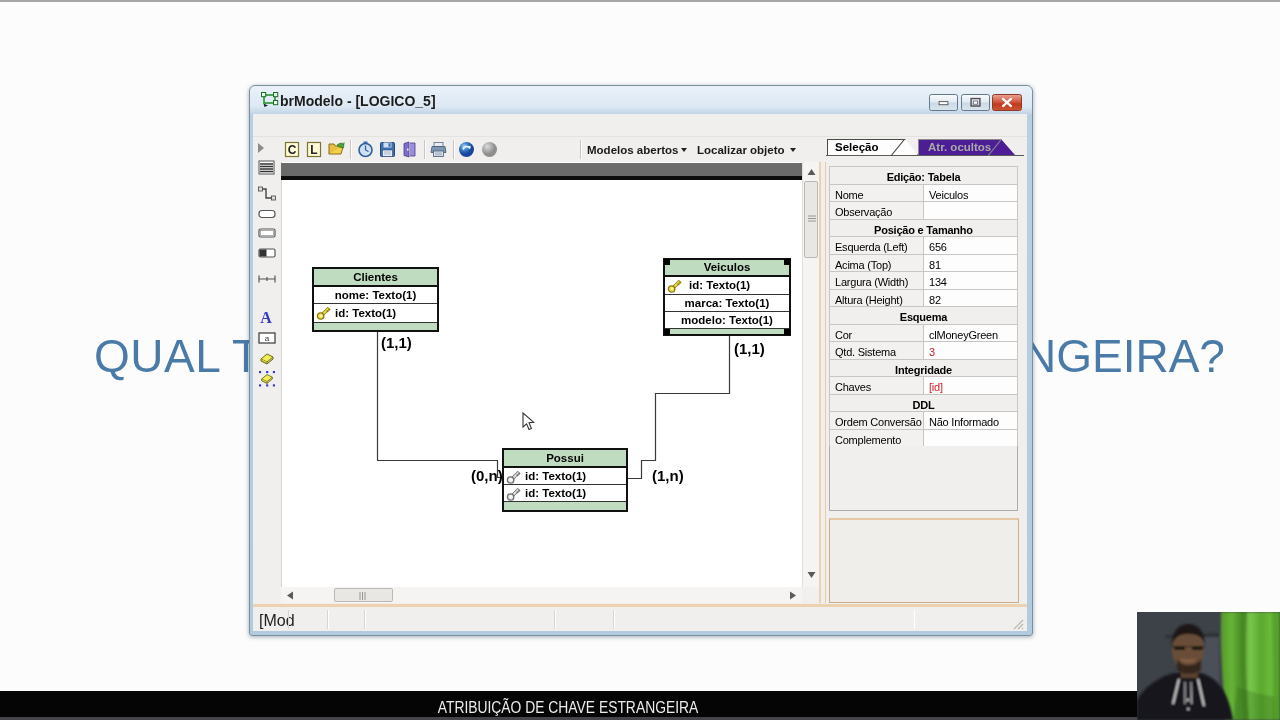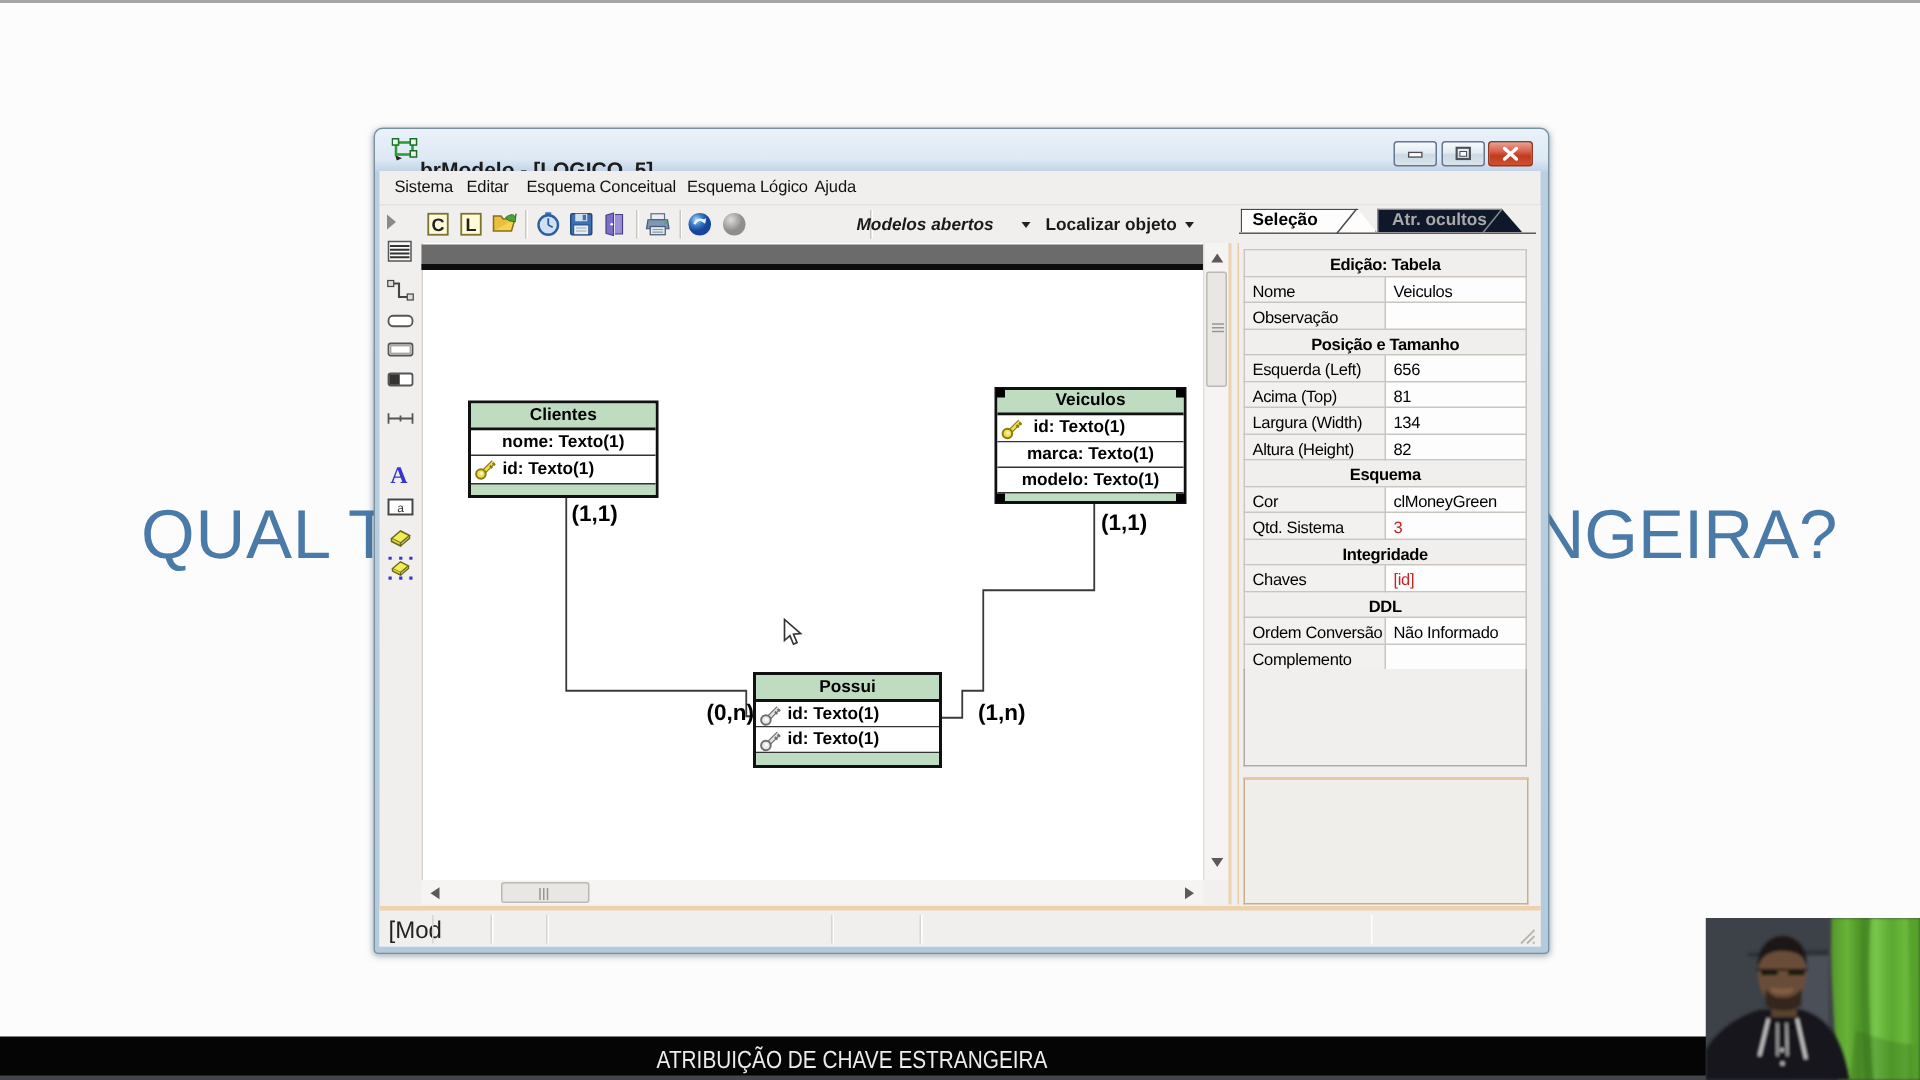--- a/index.html
+++ b/index.html
@@ -5,21 +5,21 @@
   html,body{margin:0;padding:0;}
   body{width:1280px;height:720px;overflow:hidden;background:#fcfcfc;font-family:"Liberation Sans",sans-serif;position:relative;}
   .abs{position:absolute;}
   #topline{left:0;top:0;width:1280px;height:2px;background:#a6a6a6;}
   .headline{color:#4a7aa8;font-size:46px;line-height:1;white-space:pre;z-index:1;}
   
   #win{left:249px;top:85px;width:784px;height:551px;z-index:5;}
   #frame{left:0;top:0;width:784px;height:551px;box-sizing:border-box;border:1px solid #77919e;border-radius:6px 6px 3px 3px;
      background:linear-gradient(#eaf1f9 0px,#dde9f4 20px,#c2d4e6 28px,#b9cfe2 29px,#b3cbdf 100%);
      box-shadow:0 1px 4px rgba(70,90,110,.5);}
-  #title-text{left:31px;top:8px;font-size:14px;font-weight:bold;color:#1c1c1c;margin-top:12px;}
+  #title-text{left:31px;top:8px;font-size:14px;font-weight:bold;color:#1c1c1c;}
   .winbtn{top:9px;height:17px;width:29px;box-sizing:border-box;border:1px solid #62798f;border-radius:2.5px;
      background:linear-gradient(#f7fafc,#e3ebf2 45%,#ccd9e4 55%,#dae4ed);}
   #btnmin{left:680px;} #btnmax{left:712px;}
   #btnclose{left:743px;width:30px;background:linear-gradient(#e8a193,#d96049 40%,#c23a1e 60%,#cc5233);border-color:#8e3a24;}
   .winbtn svg{position:absolute;left:0;top:0;width:100%;height:100%;}
   
   #client{left:4px;top:29px;width:774px;height:517px;background:#f0efed;}
   #menubar{left:0;top:0;width:774px;height:22px;font-size:11px;letter-spacing:-0.1px;color:#111;}
   #menubar span{position:absolute;top:5px;}
   #toolbar{left:0;top:22px;width:774px;height:26px;border-top:1px solid #e4e2df;}
@@ -102,27 +102,20 @@
         <rect x="12" y="6.8" width="5" height="3.6" fill="#fdfdfd" stroke="#4e4e54" stroke-width="0.8"></rect>
       </svg>
     </div>
   <div class="abs winbtn" id="btnclose">
       <svg viewBox="0 0 30 17">
         <path d="M10.5 4.5 L19.5 12.5 M19.5 4.5 L10.5 12.5" stroke="#fff" stroke-width="2.6" stroke-linecap="round"></path>
       </svg>
     </div>
 
   <div class="abs" id="client">
-    <div class="abs" id="menubar">
-      <span style="left:10px;">Sistema</span>
-      <span style="left:58px;">Editar</span>
-      <span style="left:98px;">Esquema Conceitual</span>
-      <span style="left:205px;">Esquema Lógico</span>
-      <span style="left:290px;">Ajuda</span>
-    </div>
     <div class="abs" id="toolbar">
       <svg class="abs" style="left:4px;top:5px;" width="8" height="12" viewBox="0 0 8 12">
           <path d="M1 1 L7 6 L1 11 Z" fill="#8a8a8a"></path>
         </svg>
 
       <svg class="tico" style="left:31px;" viewBox="0 0 17 17">
           <rect x="1.5" y="1.5" width="13" height="14" fill="#fffbd8" stroke="#7a7430" stroke-width="1.2"></rect>
           <text x="8" y="13" font-size="12" font-weight="bold" fill="#222" text-anchor="middle" font-family="Liberation Sans">C</text>
         </svg>
       <svg class="tico" style="left:53px;" viewBox="0 0 17 17">
@@ -177,21 +170,21 @@
       <svg class="tico" style="left:228px;" viewBox="0 0 17 17">
           <defs>
             <radialGradient id="gs" cx="0.35" cy="0.3">
               <stop offset="0" stop-color="#dcdcdc"></stop>
               <stop offset="1" stop-color="#8e8e8e"></stop>
             </radialGradient>
           </defs>
           <circle cx="8.5" cy="8.5" r="7.5" fill="url(#gs)"></circle>
         </svg>
       <div class="tsep" style="left:327px;"></div>
-        <span class="ddl" style="left:318px;font-style:italic;">Modelos abertos</span>
+        <span class="ddl" style="left:334px;">Modelos abertos</span>
         <span class="dda" style="left:428px;"></span>
       <span class="ddl" style="left:444px;">Localizar objeto</span>
         <span class="dda" style="left:537px;"></span>
     </div>
 
     <div class="abs" id="lstrip">
       <svg class="lico" style="top:2px;" viewBox="0 0 18 16">
           <rect x="1" y="1" width="15" height="13" fill="#f8f8f8" stroke="#555" stroke-width="1"></rect>
           <path d="M2 4 H15 M2 6.5 H15 M2 9 H15 M2 11.5 H15" stroke="#333" stroke-width="1.4"></path>
         </svg>
@@ -265,21 +258,21 @@
       </div>
       <svg class="abs" style="left:508px;top:4px;" width="8" height="9" viewBox="0 0 8 9">
           <path d="M7 4.5 L1 0.5 L1 8.5 Z" fill="#5a5a5a"></path>
         </svg>
     </div>
     <div class="abs" id="scorner"></div>
     <div class="abs" id="split"></div>
 
     <div class="abs" id="rpanel">
       <div class="tab" style="left:1px;width:91px;background:#fdfdfd;border:1px solid #4a4a4a;border-bottom:none;padding:1px 0 0 7px;color:#000;clip-path:polygon(0 0,78px 0,91px 100%,0 100%);">Seleção</div>
-      <div class="tab" style="left:92px;width:97px;background:#0f172a;border:1px solid #8a8a8a;border-bottom:none;padding:1px 0 0 9px;color:#a9a9a9;clip-path:polygon(0 0,83px 0,97px 100%,0 100%);">Atr. ocultos</div>
+      <div class="tab" style="left:92px;width:97px;background:#4c1d95;border:1px solid #8a8a8a;border-bottom:none;padding:1px 0 0 9px;color:#a9a9a9;clip-path:polygon(0 0,83px 0,97px 100%,0 100%);">Atr. ocultos</div>
       <div id="tabline"></div>
       <div class="abs" style="left:78px;top:2px;width:1.4px;height:21px;background:#4a4a4a;transform:rotate(39deg);transform-origin:0 0;"></div>
       <div class="abs" style="left:175px;top:2px;width:1.4px;height:21px;background:#8a8a8a;transform:rotate(39deg);transform-origin:0 0;"></div>
       <table id="grid" cellspacing="0">
         <tbody>
             <tr>
               <td class="hdr2" colspan="2">Edição: Tabela</td>
             </tr>
         <tr>
               <td class="lbl">Nome</td>

